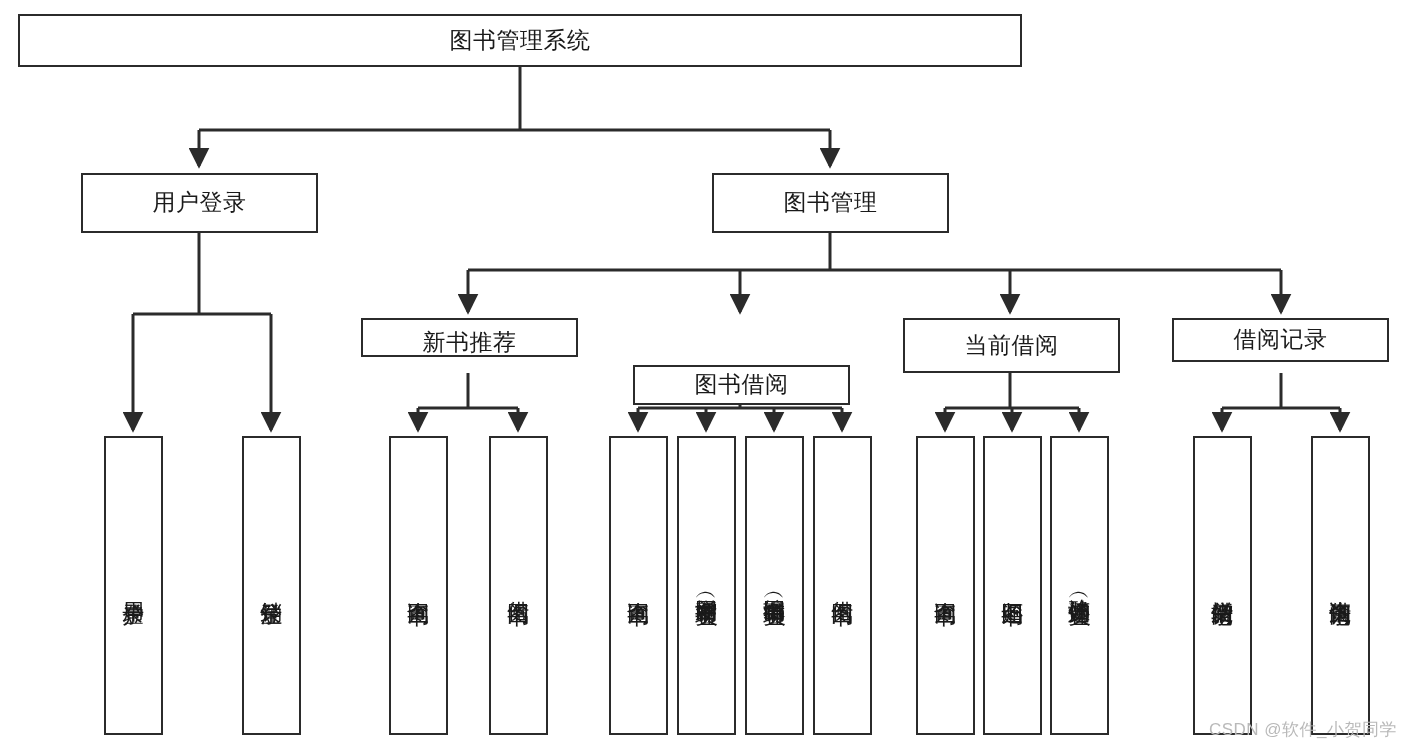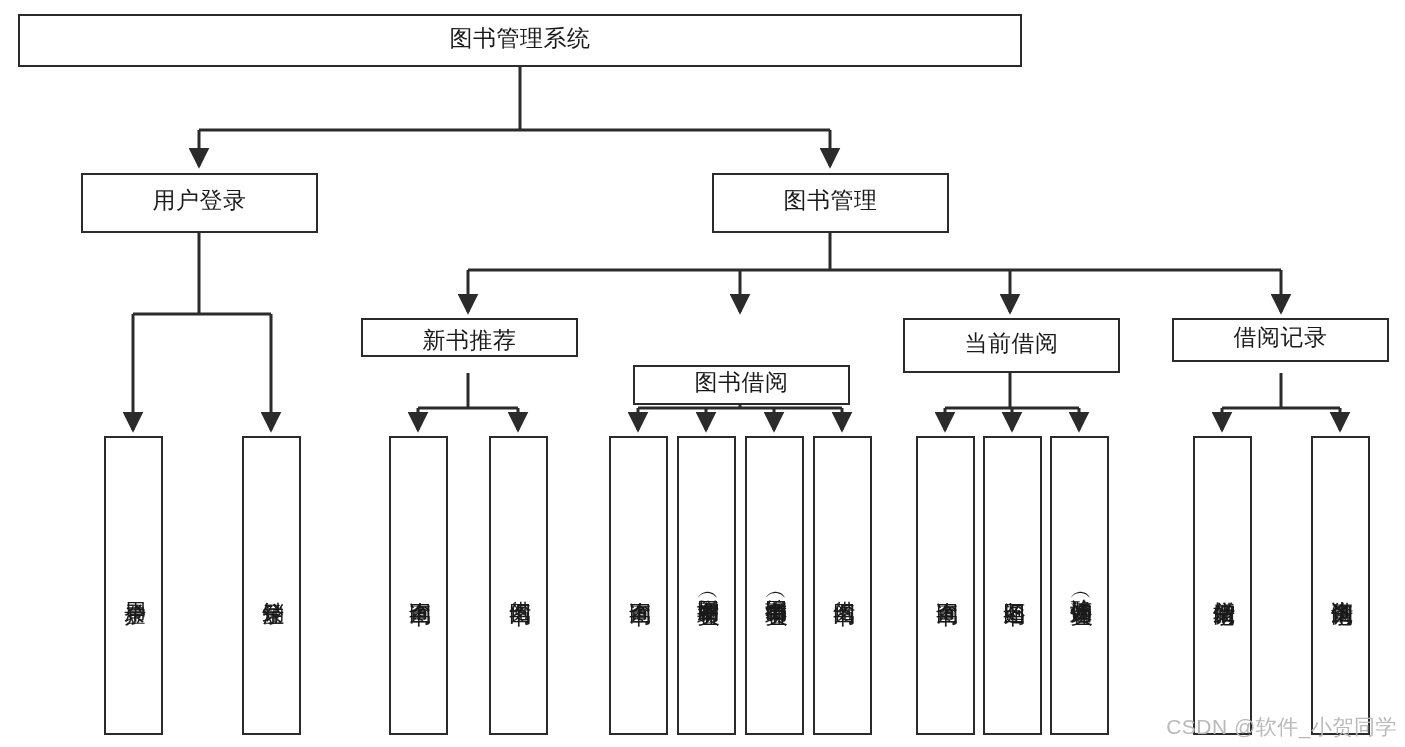--- a/index.html
+++ b/index.html
@@ -29,21 +29,20 @@
   .node {
     position: absolute;
     box-sizing: border-box;
     border: 2.5px solid #2b2b2b;
     background: #ffffff;
     display: flex;
     align-items: center;
     justify-content: center;
     color: #1a1a1a;
     overflow: hidden;
-    font-family: Liberation Mono, monospace;
   }
   .node.horizontal {
     font-size: 23px;
     line-height: 1.1;
     letter-spacing: 0.5px;
     white-space: nowrap;
   }
   .node.vertical {
     writing-mode: vertical-rl;
     text-orientation: upright;
@@ -58,21 +57,21 @@
     white-space: nowrap;
     display: block;
   }
   .node-label {
     display: block;
   }
   #watermark {
     position: absolute;
     right: 8px;
     bottom: 6px;
-    font-size: 21px;
+    font-size: 17px;
     color: #b9b9b9;
     letter-spacing: 0.5px;
     white-space: nowrap;
     user-select: none;
   }
 </style>
 </head>
 <body>
 
 <div id="diagram-root">

